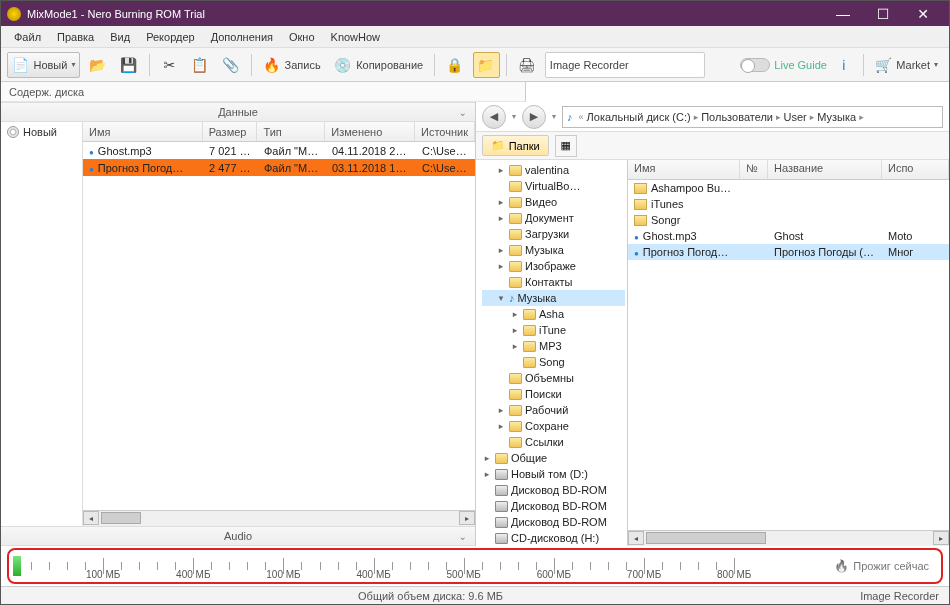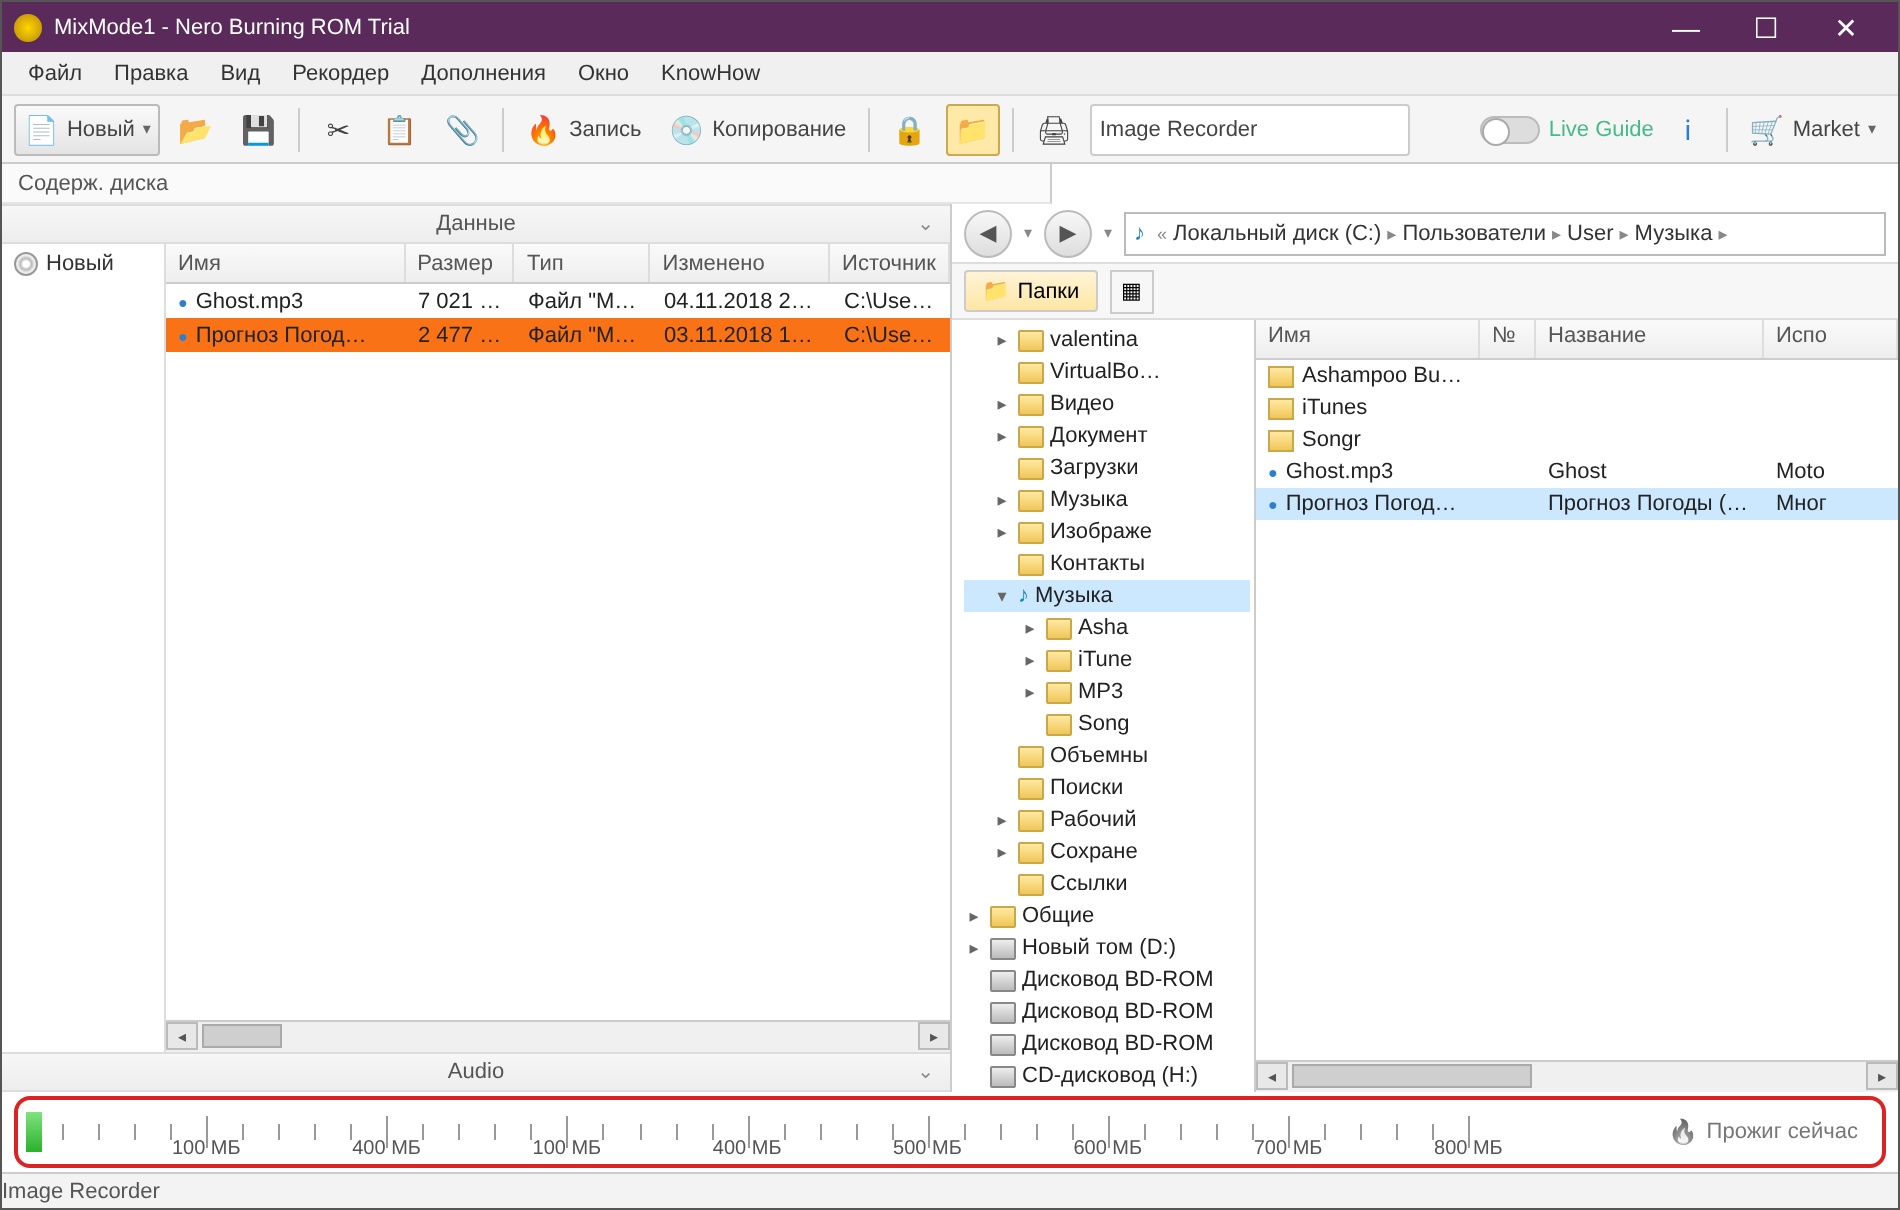--- a/index.html
+++ b/index.html
@@ -473,15 +473,16 @@
         <div class="tick" style="left: 82.2222%; height: 8px; top: 10px;"></div>
         <div class="tick" style="left: 80%; height: 8px; top: 10px;"></div>
       </div>
     <div class="burn-btn">
         <span class="flame"></span>
         <span>Прожиг сейчас</span>
       </div>
   </div>
 
   <div class="status">
+    <div class="mid">Общий объем диска: 9.6 МБ</div>
     <div class="rgt">Image Recorder</div>
   </div>
 </div>
 
 </body></html>

